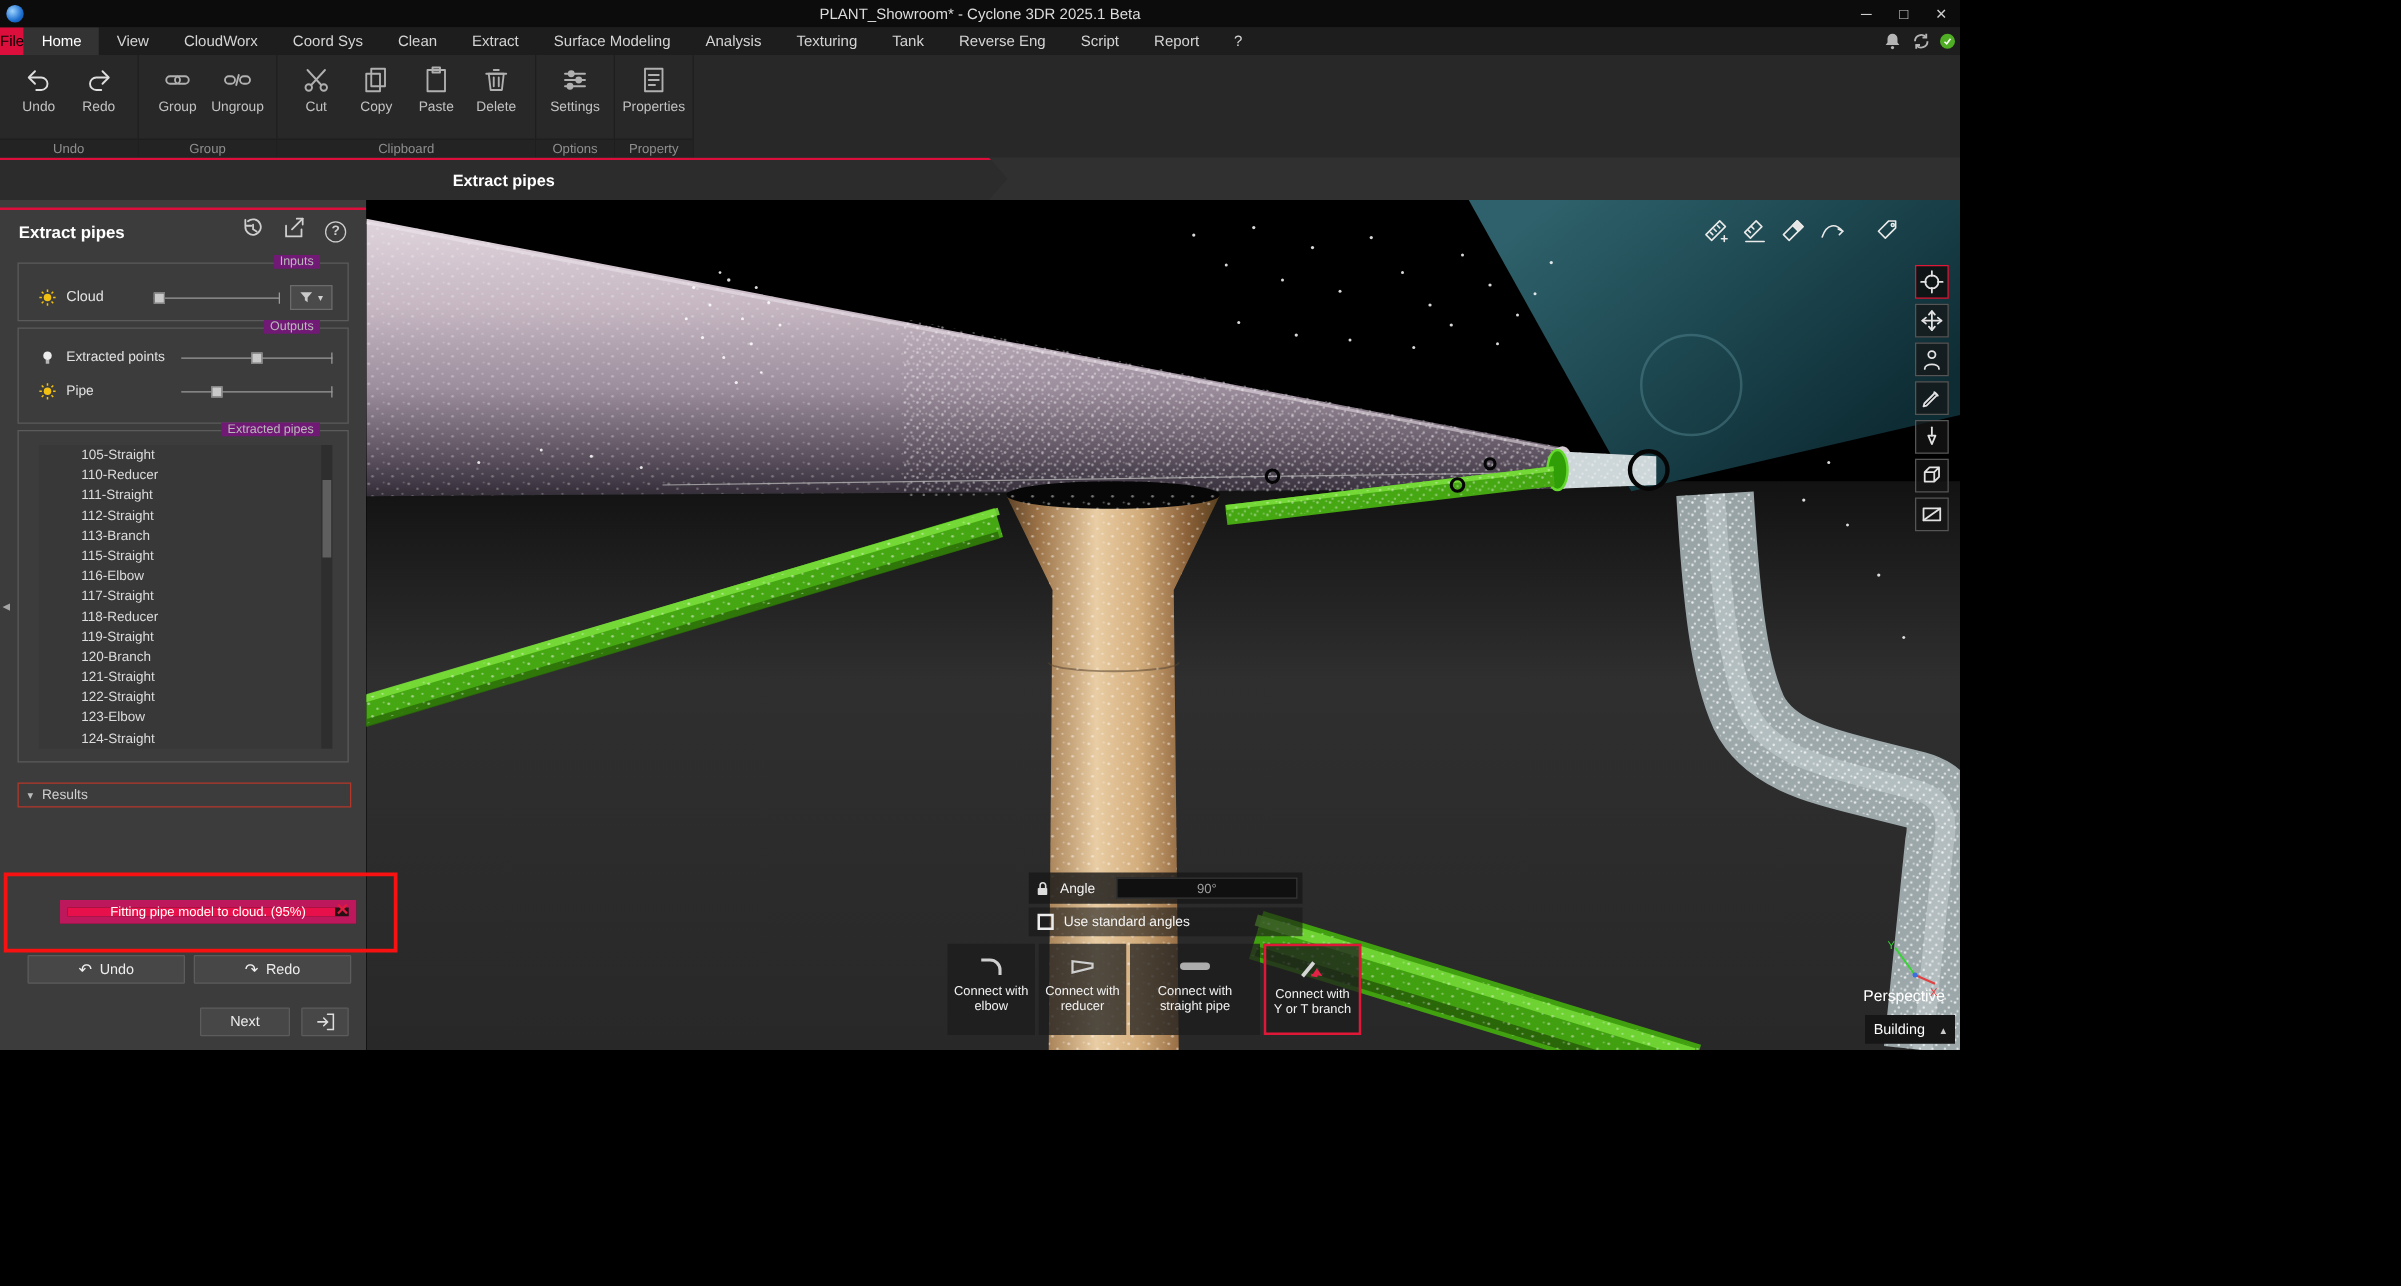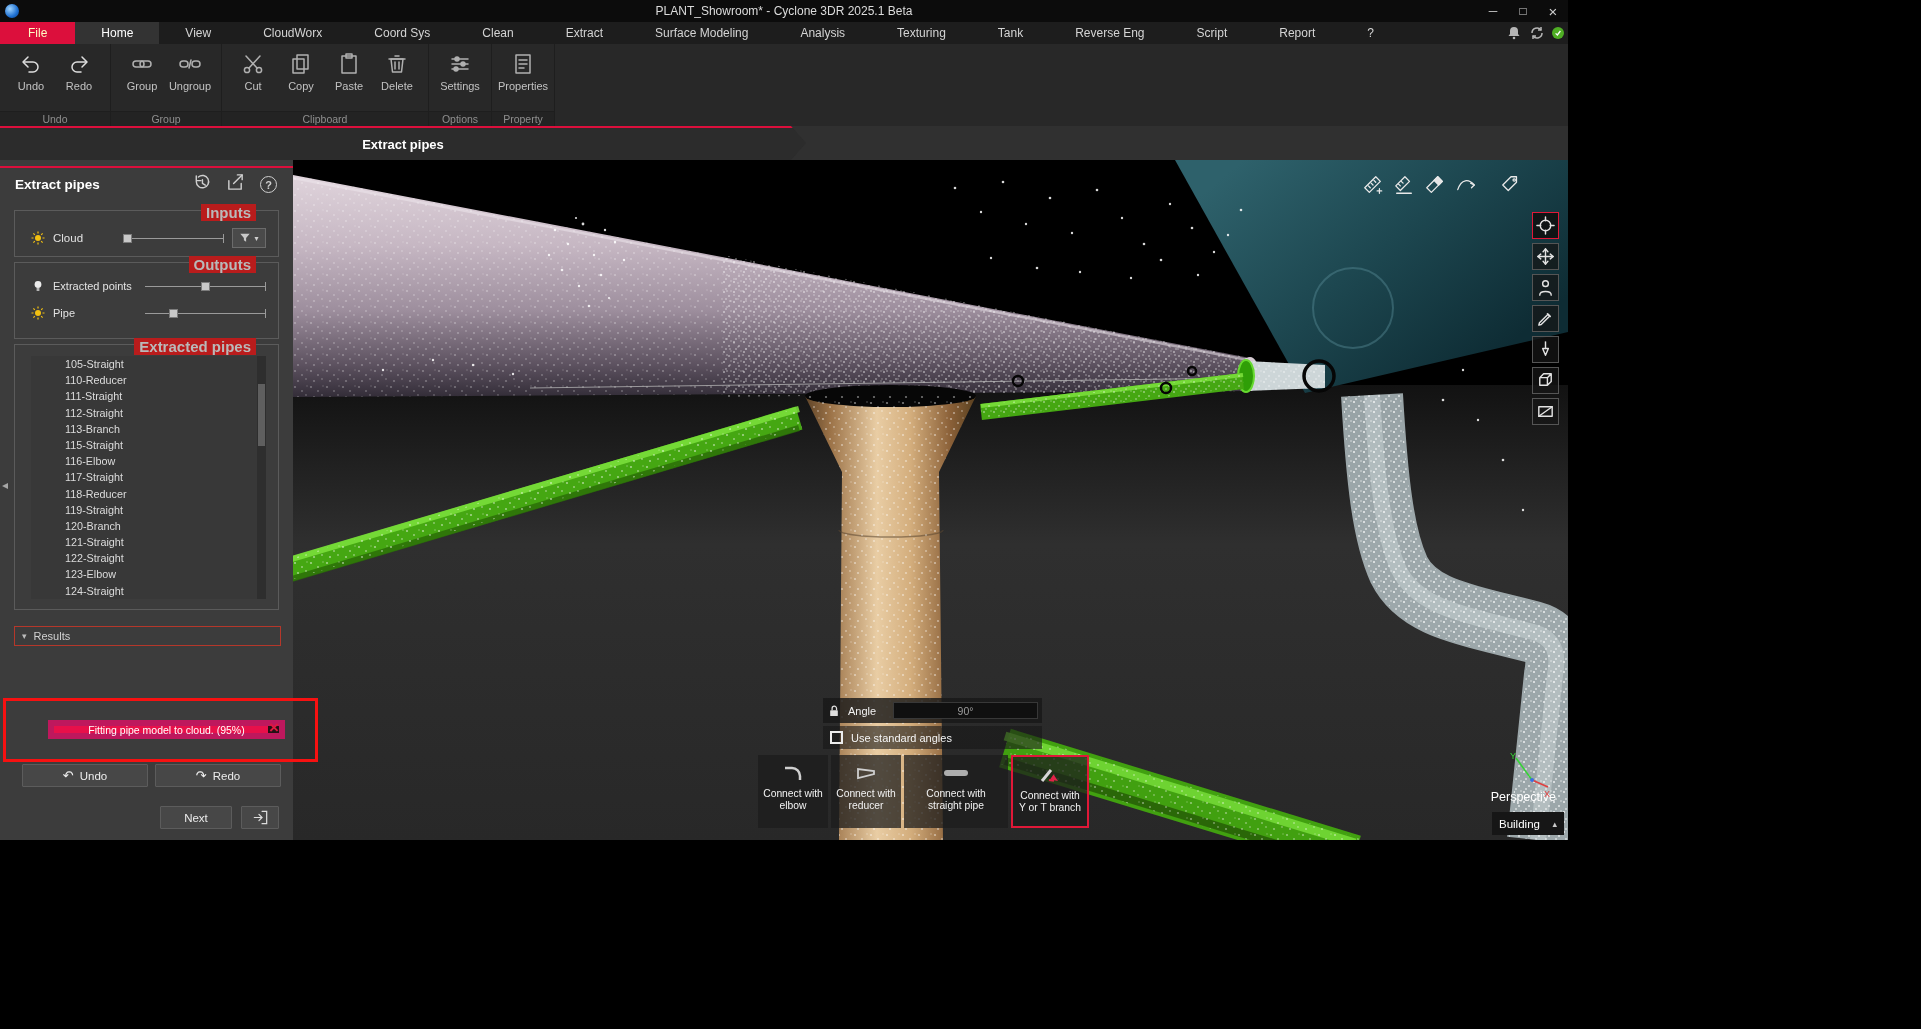--- a/index.html
+++ b/index.html
@@ -10,22 +10,22 @@
   .titlebar{position:absolute;left:0;top:0;width:100%;height:22px;background:#0c0c0c;}
   .app-logo{position:absolute;left:5px;top:4px;width:14px;height:14px;border-radius:50%;
     background:radial-gradient(circle at 35% 35%,#9ed4ff,#1d6fd0 60%,#0a3f86);}
   .tb-title{position:absolute;left:0;right:0;top:0;height:22px;line-height:22px;text-align:center;font-size:12px;color:#dcdcdc;}
   .win-btns{position:absolute;right:0;top:0;height:22px;display:flex;}
   .win-btn{width:30px;height:22px;display:flex;align-items:center;justify-content:center;color:#cfcfcf;font-size:12px;}
   .win-btn.close{font-size:15px;}
 
   
   .menubar{position:absolute;top:22px;left:0;width:100%;height:22px;background:#1d1d1d;display:flex;align-items:stretch;}
-  .menu-item{padding:0 26px;display:flex;align-items:center;font-size:12px;color:#d4d4d4;white-space:nowrap;}
-  .menu-item.file{background:#dc0f3c;color:#fef9c3;padding:0 28px;}
+  .menu-item{padding:0 14px;display:flex;align-items:center;font-size:12px;color:#d4d4d4;white-space:nowrap;}
+  .menu-item.file{background:#dc0f3c;color:#000000;padding:0 0;}
   .menu-item.active{background:#333;color:#fff;}
   .menu-right{position:absolute;right:4px;top:0;height:22px;display:flex;align-items:center;gap:7px;}
   .menu-right .mi{width:16px;height:16px;display:flex;align-items:center;justify-content:center;}
   .status-dot{width:12px;height:12px;border-radius:50%;background:#4fae24;display:flex;align-items:center;justify-content:center;}
 
   
   .ribbon{position:absolute;top:44px;left:0;width:100%;height:82px;background:#282828;display:flex;}
   .rib-group{display:flex;flex-direction:column;border-right:1px solid #1e1e1e;}
   .rib-buttons{height:67px;display:flex;align-items:flex-start;padding:8px 10px 0;gap:6px;}
   .rib-btn{width:42px;display:flex;flex-direction:column;align-items:center;gap:4px;color:#c2c2c2;font-size:11px;}
@@ -45,21 +45,21 @@
   
   .sidebar{position:absolute;left:0;top:160px;width:293px;height:680px;background:#3c3c3c;}
   .sb-redline{position:absolute;left:0;top:6px;width:100%;height:2px;background:#dc0f3c;}
   .sb-header{position:absolute;top:13px;left:15px;right:10px;display:flex;align-items:center;}
   .sb-title{font-size:13.5px;font-weight:bold;color:#fff;flex:1;}
   .sb-hicons{display:flex;gap:15px;align-items:center;margin-right:6px;}
   .sb-hicons svg{width:19px;height:19px;stroke:#cfcfcf;fill:none;stroke-width:1.5;stroke-linecap:round;stroke-linejoin:round;}
   .help-circle{width:17px;height:17px;border:1.5px solid #cfcfcf;border-radius:50%;display:flex;align-items:center;justify-content:center;color:#cfcfcf;font-size:11px;font-weight:bold;}
 
   .gbox{position:absolute;left:14px;width:265px;border:1px solid #5b5b5b;}
-  .gbox-label{position:absolute;top:-7px;right:22px;background:#b91c1c;padding:0 5px;font-size:15px;color:#b9b9b9;font-weight:bold;}
+  .gbox-label{position:absolute;top:-7px;right:22px;background:#701a75;padding:0 5px;font-size:10px;color:#b9b9b9;}
   .grow{display:flex;align-items:center;padding:0 12px 0 16px;gap:8px;}
   .grow .lab{font-size:11.5px;color:#e2e2e2;}
   .icon14 svg{width:14px;height:14px;display:block;}
   .slider{position:relative;height:9px;flex:1;}
   .slider .track{position:absolute;left:0;right:0;top:4px;height:1px;background:#9a9a9a;}
   .slider .tick{position:absolute;right:0;top:0;width:1px;height:9px;background:#9a9a9a;}
   .slider .handle{position:absolute;top:0;width:9px;height:9px;background:#c9c9c9;border:1px solid #7c7c7c;}
   .filter-btn{width:34px;height:20px;background:#4a4a4a;border:1px solid #6b6b6b;display:flex;align-items:center;justify-content:center;gap:3px;color:#cfcfcf;font-size:8px;}
 
   .box-inputs{top:50px;height:47px;}

